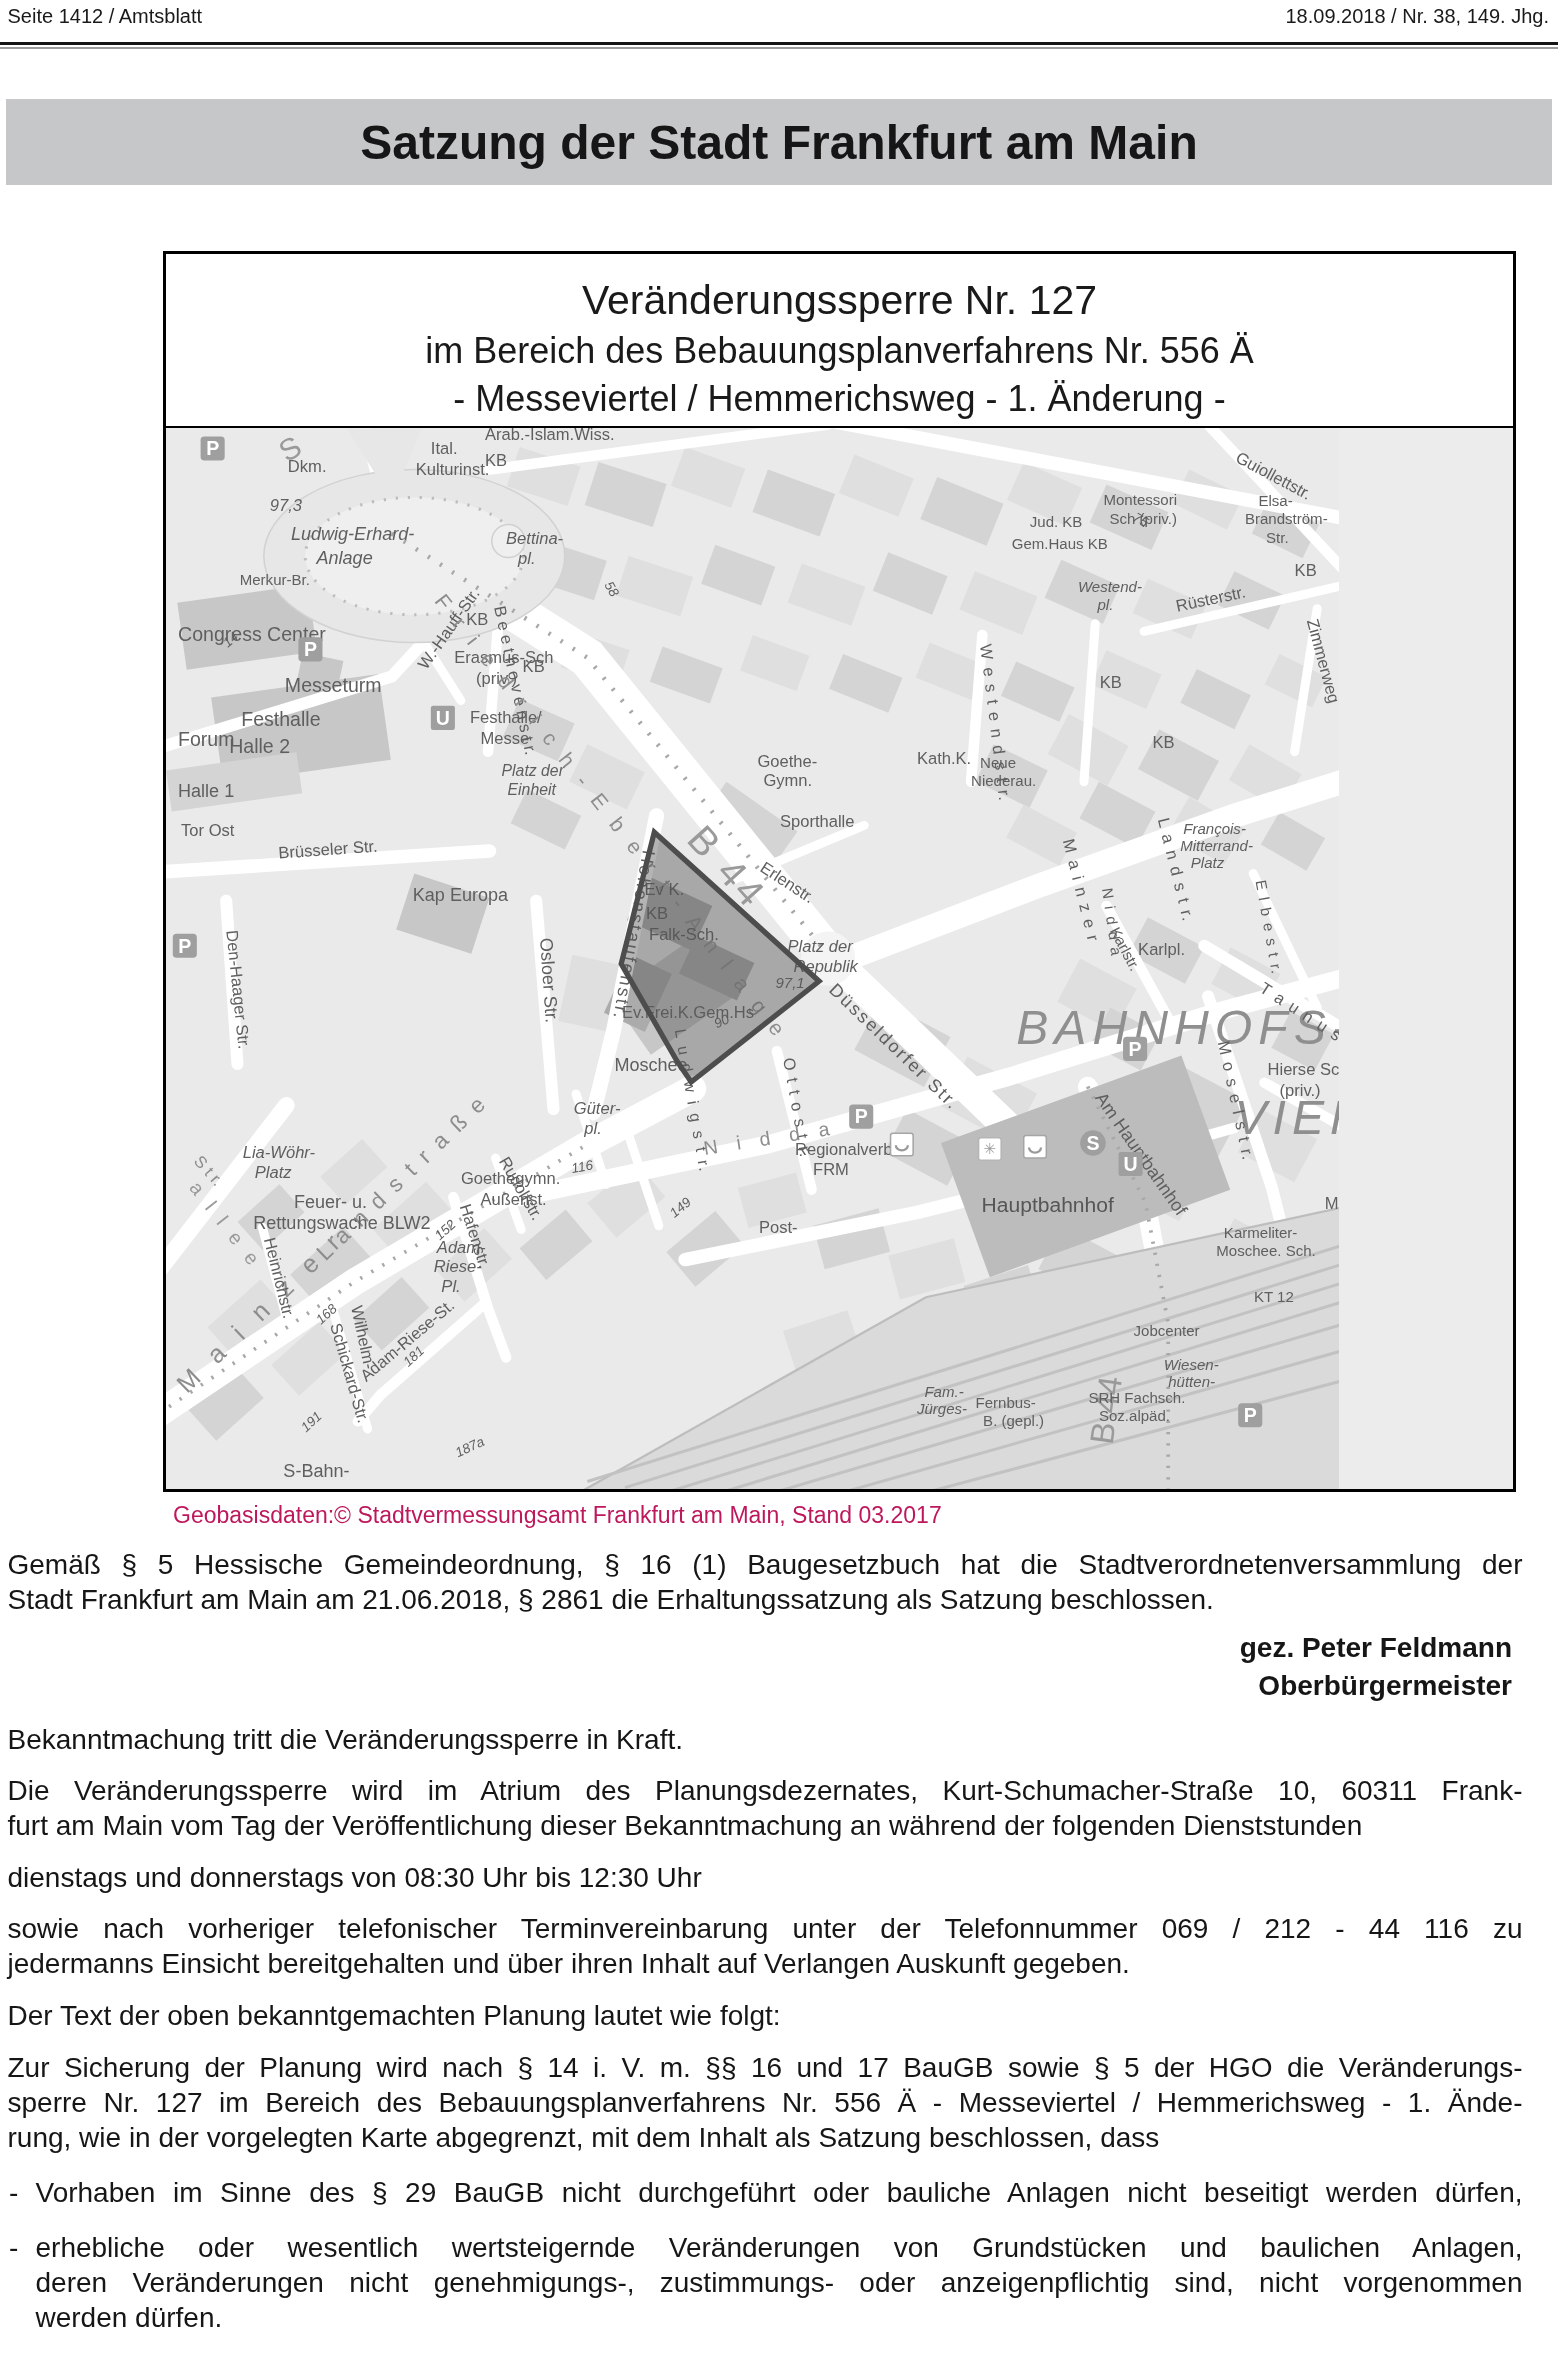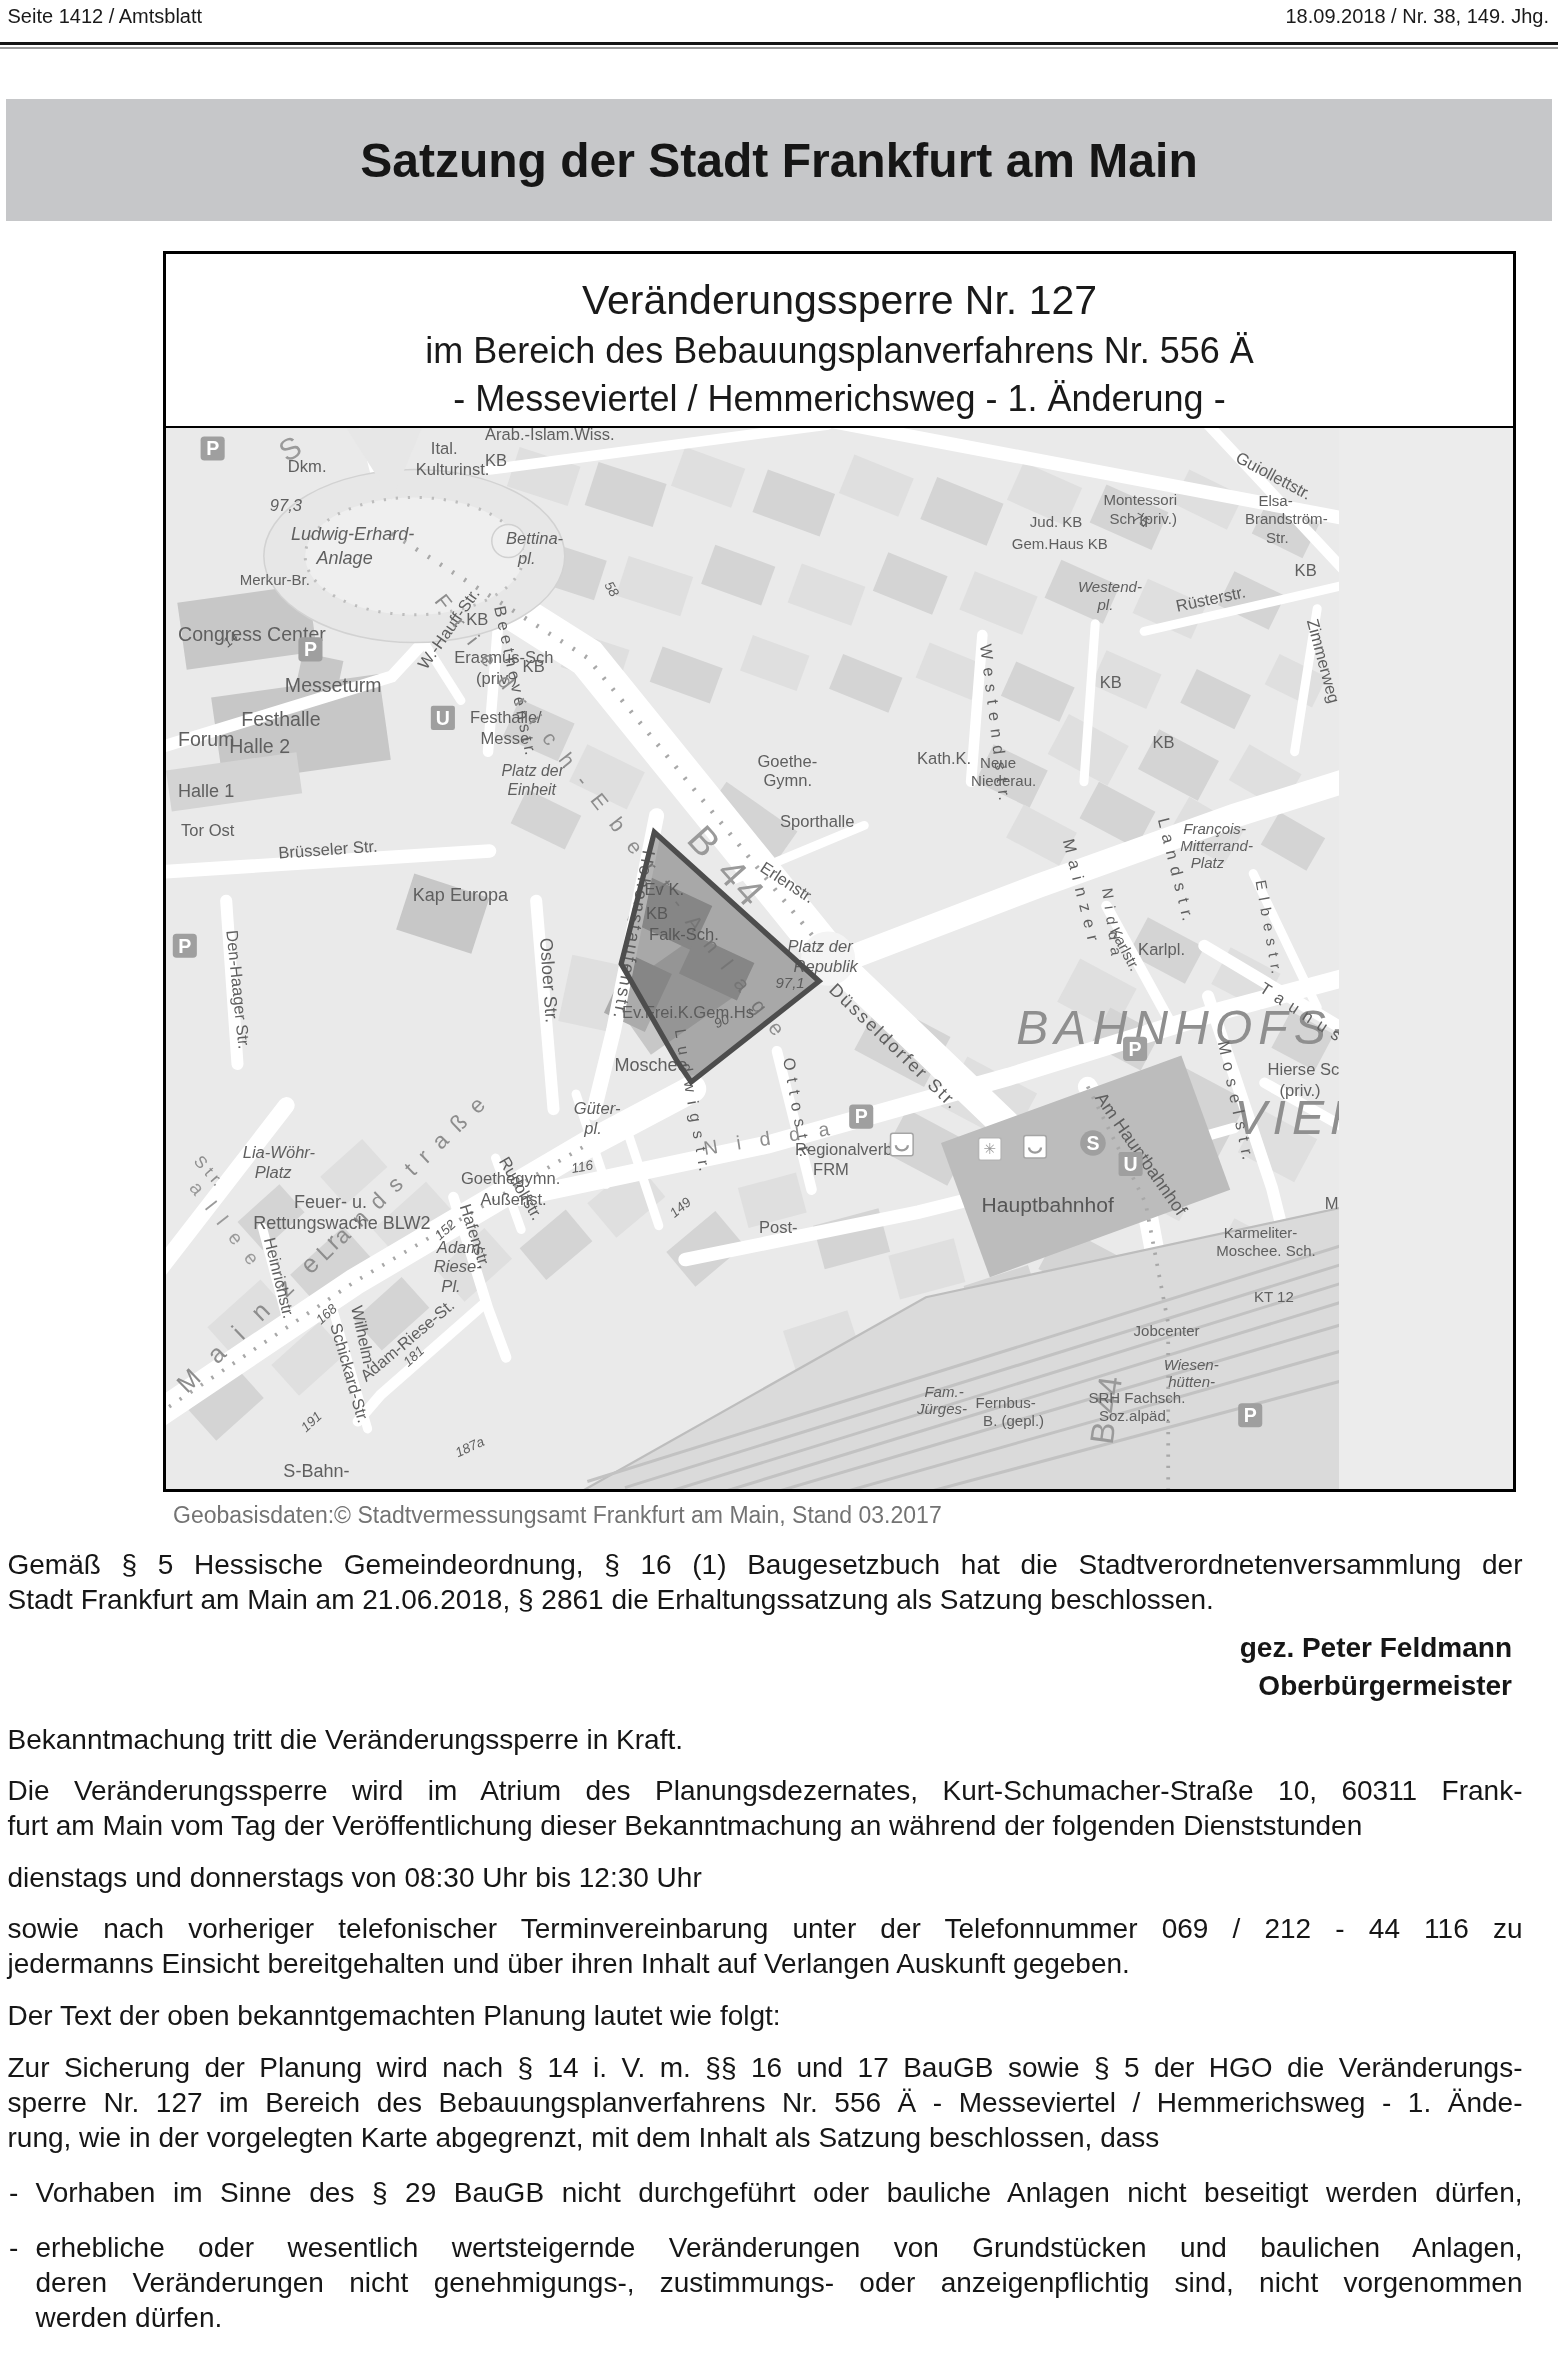--- a/index.html
+++ b/index.html
@@ -5,35 +5,35 @@
   html,body{margin:0;padding:0;background:#ffffff;}
   .page{position:relative;width:1558px;height:2377px;background:#fff;
         font-family:"Liberation Sans",sans-serif;color:#1a1a1a;overflow:hidden;}
   
   .header{position:absolute;left:7.5px;right:9px;top:4.5px;height:36px;font-size:20px;}
   .header .hl{position:absolute;left:0;top:0;}
   .header .hr{position:absolute;right:0;top:0;}
   .rule1{position:absolute;left:0;right:0;top:42px;height:3px;background:#141414;}
   .rule2{position:absolute;left:0;right:0;top:47px;height:1.5px;background:#9b9b9b;}
   
-  .banner{position:absolute;left:6px;top:99px;width:1546px;height:122px;
+  .banner{position:absolute;left:6px;top:99px;width:1546px;height:86px;
           display:flex;align-items:center;justify-content:center;}
   .banner .t{font-size:48px;font-weight:bold;color:#161616;}
   
   .nbox{position:absolute;left:163px;top:251px;width:1353px;height:1241px;
         border:3px solid #000;box-sizing:border-box;background:#fff;}
   .nbox .titles{height:172px;text-align:center;padding-top:19.6px;box-sizing:border-box;}
   .bt1{font-size:41px;line-height:53px;}
   .bt2{font-size:36px;line-height:48px;}
   .bt3{font-size:36px;line-height:48px;}
   .map-wrap{position:absolute;left:0;right:0;top:172px;bottom:0;border-top:2.3px solid #000;
             overflow:hidden;background:#ececec;}
   .map-wrap svg{display:block;}
   
-  .credit{position:absolute;left:173px;top:1502px;font-size:23px;color:#737373;}
+  .credit{position:absolute;left:173px;top:1502px;font-size:23px;color:#be185d;}
   
   .bodytext{position:absolute;left:7.5px;top:1547px;width:1515px;font-size:28px;line-height:35px;color:#161616;}
   .par{margin-top:16.6px;}
   .par.first{margin-top:0;}
   .single{margin-top:16.6px;}
   .sigblock{margin-top:12px;text-align:right;font-weight:bold;line-height:38px;padding-right:10.5px;}
   .bullet{margin-top:20.3px;position:relative;padding-left:28px;}
   .bullet .dash{position:absolute;left:1.5px;top:0;}
   .jl{text-align:justify;text-align-last:justify;}
   .ll{text-align:left;}

